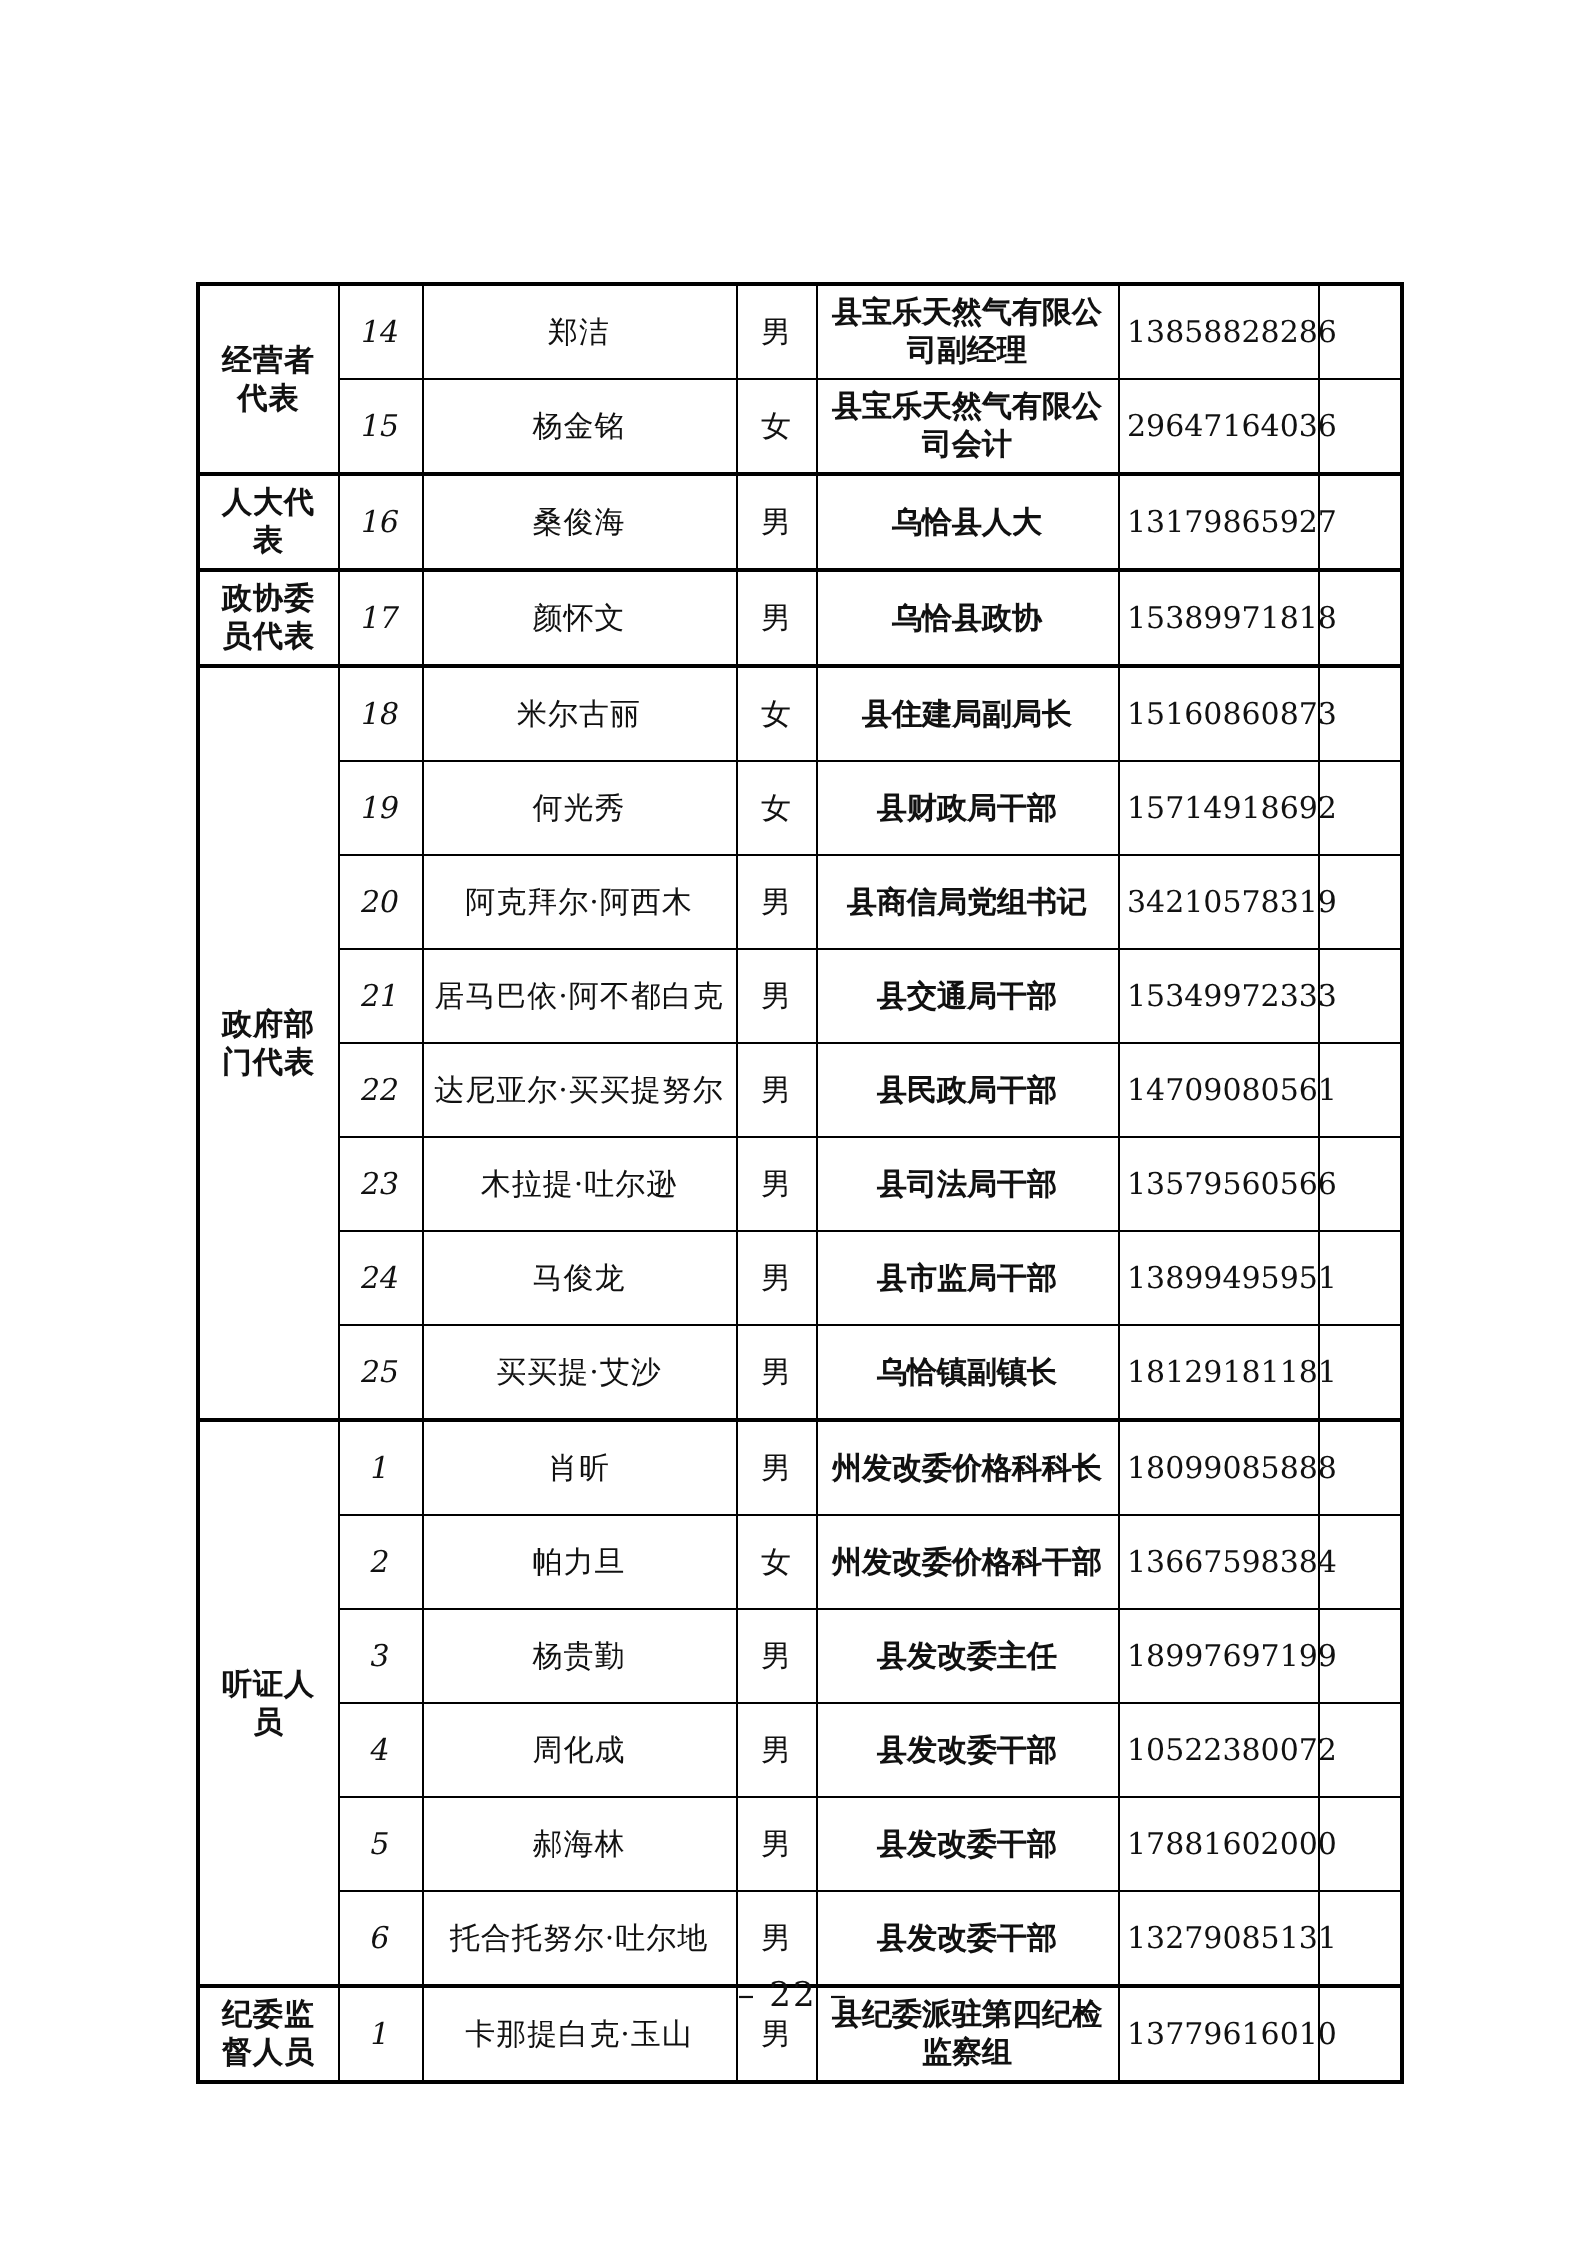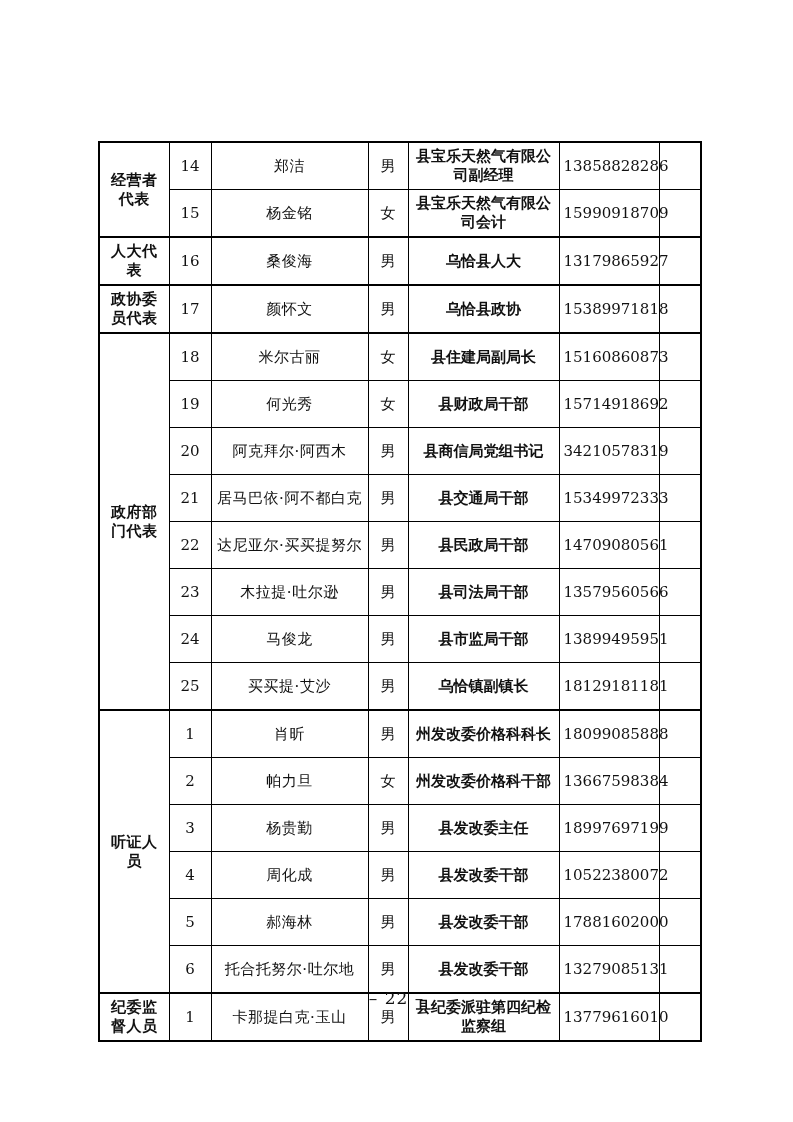--- a/index.html
+++ b/index.html
@@ -38,20 +38,21 @@
   tr.section-start td {
     border-top: 2px solid #000000;
   }
   td.cell-category {
     padding: 1px 10px;
     letter-spacing: 0.5px;
     font-weight: bold;
   }
   td.cell-no {
     font-size: 15px;
+    font-style: italic;
   }
   td.cell-name {
     white-space: nowrap;
     letter-spacing: 0.5px;
   }
   td.cell-gender {
     padding: 1px 2px;
   }
   td.cell-position {
     padding: 1px 5px;
@@ -97,21 +98,21 @@
           <td class="cell-gender">男</td>
           <td class="cell-position">县宝乐天然气有限公司副经理</td>
           <td class="cell-phone">13858828286</td>
           <td class="cell-empty"></td>
         </tr>
         <tr>
           <td class="cell-no">15</td>
           <td class="cell-name">杨金铭</td>
           <td class="cell-gender">女</td>
           <td class="cell-position">县宝乐天然气有限公司会计</td>
-          <td class="cell-phone">15990918709</td>
+          <td class="cell-phone">29647164036</td>
           <td class="cell-empty"></td>
         </tr>
         <tr class="section-start">
           <td rowspan="1" class="cell-category">人大代表</td>
           <td class="cell-no">16</td>
           <td class="cell-name">桑俊海</td>
           <td class="cell-gender">男</td>
           <td class="cell-position">乌恰县人大</td>
           <td class="cell-phone">13179865927</td>
           <td class="cell-empty"></td>

